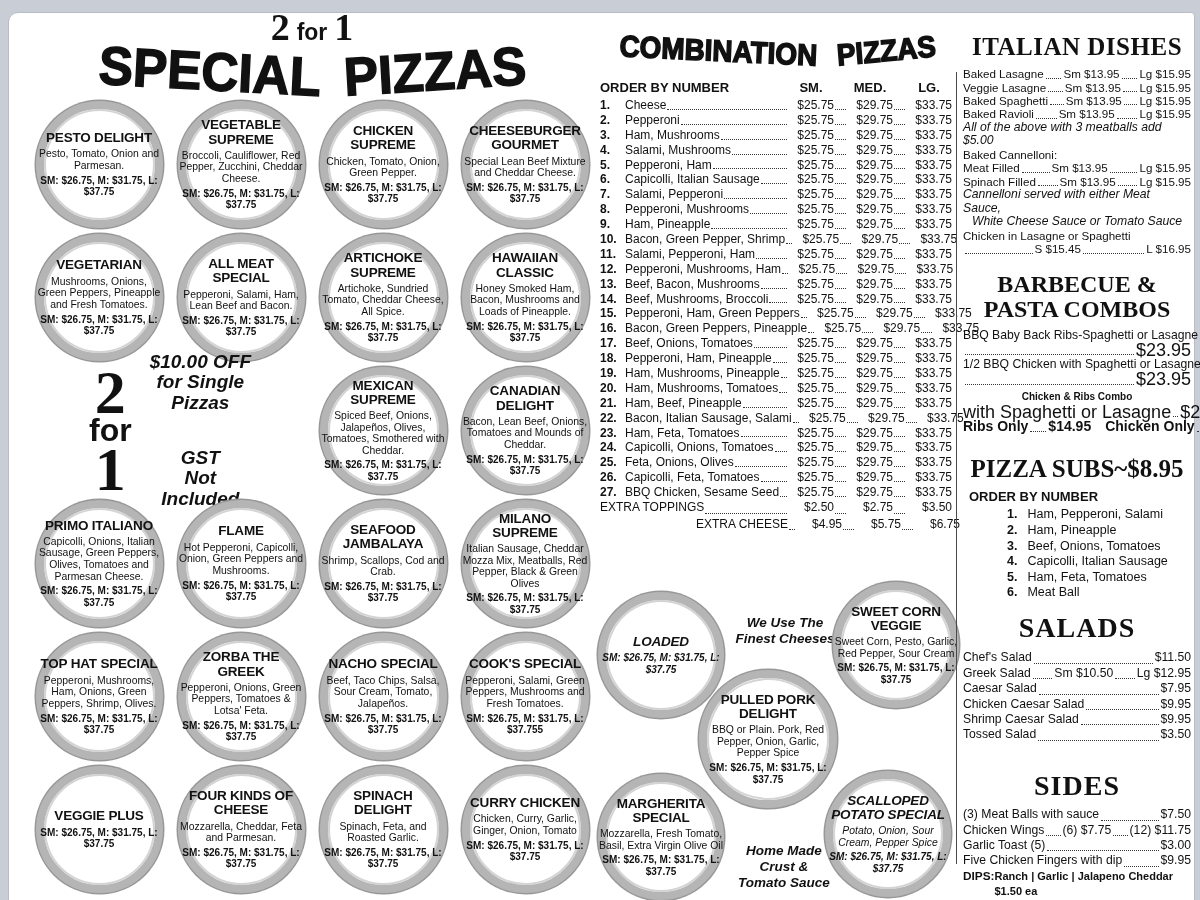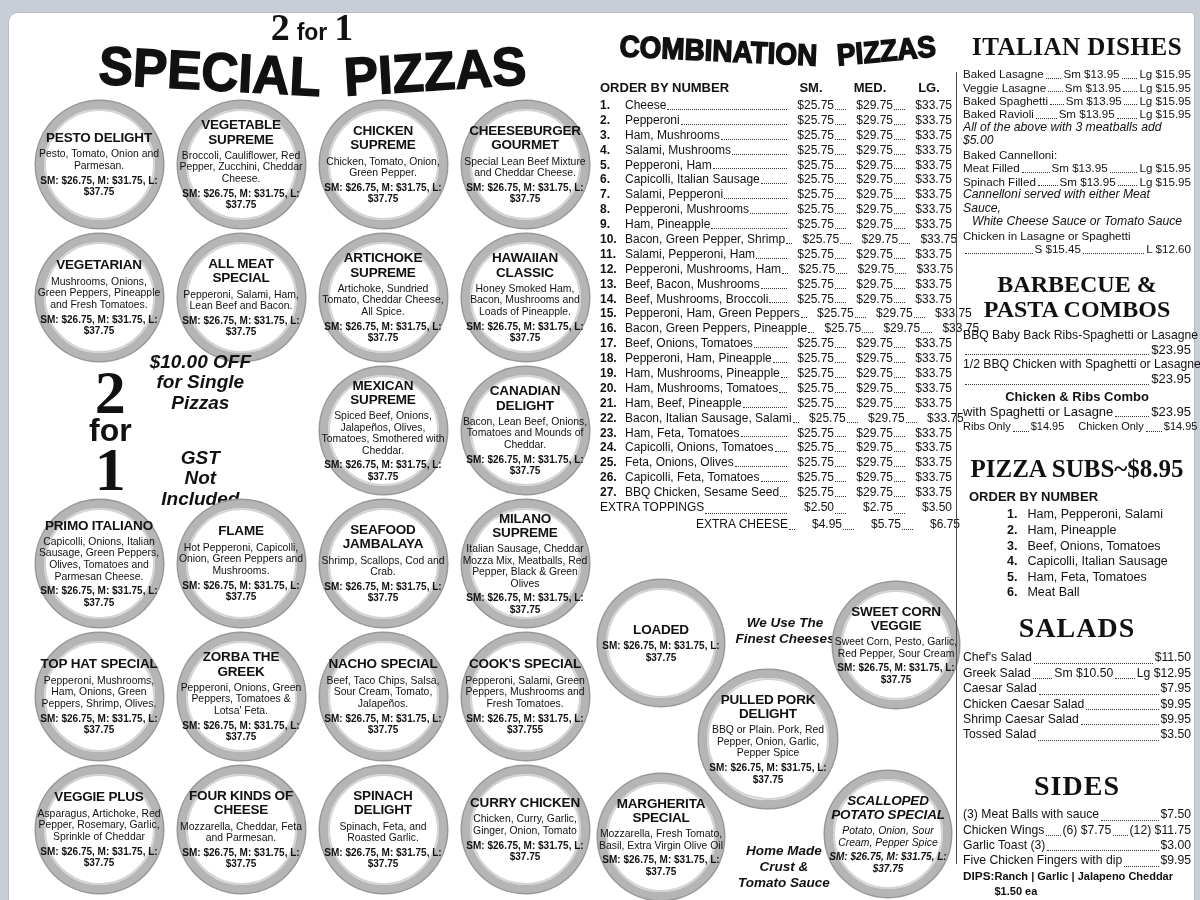--- a/index.html
+++ b/index.html
@@ -64,21 +64,21 @@
   .cnum { width:25px; font-weight:bold; flex:none; }
   .cname { white-space:nowrap; }
   .lead { flex:1; min-width:6px; border-bottom:1.3px dotted #333; align-self:flex-end; margin:0 1px 3px; }
   .sep { width:11px; border-bottom:1.3px dotted #333; align-self:flex-end; margin:0 1px 3px; flex:none; }
   .pr { width:46px; text-align:right; flex:none; white-space:nowrap; }
   .extra-row { height:16.5px; }
   .extra-cheese { padding-left:96px; }
 
   .combo-circles { position:absolute; left:596px; top:572px; width:358px; height:328px; }
   .cc { position:absolute; margin:0; }
-  .cc-loaded     { left:2px;   top:8px;  width:126px; height:126px; }
+  .cc-loaded     { left:2px;   top:20px;  width:126px; height:126px;font-style:italic; }
   .cc-sweet      { left:237px; top:10px;  width:126px; height:126px; }
   .cc-pulled     { left:103px; top:98px;  width:138px; height:138px; }
   .cc-margherita { left:2px;   top:202px; width:126px; height:126px; }
   .cc-scalloped  { left:229px; top:199px; width:126px; height:126px;font-style:italic; }
   .mnote { position:absolute; font-style:italic; font-weight:bold; font-size:13.5px; line-height:1.2; text-align:center; white-space:pre-line;margin-top:19px; }
   .note-cheese { left:136px; top:24px; width:106px; }
   .note-crust  { left:134px; top:252px; width:108px; }
 
   
   .rightcol { position:absolute; left:963px; top:34px; width:228px; }
@@ -91,23 +91,23 @@
   .rlead { flex:1; min-width:5px; border-bottom:1.2px dotted #333; align-self:flex-end; margin:0 2px 2px; }
   .rlead-long { flex:1.1; }
   .rpr { white-space:nowrap; }
   .rnote { font-style:italic; font-size:12.2px; line-height:13.6px; }
   .rnote-center { text-align:center; }
   .rplain { font-size:11.6px; line-height:13.4px; }
 
   .rt-bbq { font-size:24px; margin-top:16px; }
   .bbq-items { margin-top:6px; }
   .bbq-label { font-size:12.2px; line-height:14.6px; white-space:nowrap; }
-  .bbq-dotline { display:flex; align-items:baseline; font-size:13px; line-height:14.6px;justify-content:space-between; }
-  .bbq-combo-title { text-align:center; font-weight:bold; font-size:13px; line-height:16px; margin-top:2px; }
-  .bbq-pair { display:flex; align-items:center; font-size:11px; line-height:15px; }
+  .bbq-dotline { display:flex; align-items:baseline; font-size:18px; line-height:14.6px;justify-content:space-between; }
+  .bbq-combo-title { text-align:center; font-weight:bold; font-size:10px; line-height:16px; margin-top:2px; }
+  .bbq-pair { display:flex; align-items:center; font-size:14px; line-height:15px;font-weight:bold; }
   .smlead { width:16px; border-bottom:1.2px dotted #333; align-self:flex-end; margin:0 2px 2px; flex:none; }
   .pairgap { width:14px; flex:none; }
 
   .rt-subs { font-size:25px; margin-top:22px; }
   .subs-obn { font-weight:bold; font-size:13px; margin:7px 0 3px 6px; }
   .sub-row { display:flex; gap:10px; padding-left:44px; font-size:12.5px; line-height:15.6px; }
   .sub-num { font-weight:bold; }
 
   .rt-salads { font-size:28px; letter-spacing:1px; margin-top:12px; }
   .salad-rows { margin-top:8px; }
@@ -229,21 +229,20 @@
     </div><div class="pcircle">
       <div class="pz-name">NACHO SPECIAL</div>
       <div class="pz-desc">Beef, Taco Chips, Salsa, Sour Cream, Tomato, Jalapeños.</div>
       <div class="pz-price">SM: $26.75, M: $31.75, L: $37.75</div>
     </div><div class="pcircle">
       <div class="pz-name">COOK'S SPECIAL</div>
       <div class="pz-desc">Pepperoni, Salami, Green Peppers, Mushrooms and Fresh Tomatoes.</div>
       <div class="pz-price">SM: $26.75, M: $31.75, L: $37.755</div>
     </div><div class="pcircle">
       <div class="pz-name">VEGGIE PLUS</div>
-      <div class="pz-desc">Asparagus, Artichoke, Red Pepper, Rosemary, Garlic, Sprinkle of Cheddar</div>
       <div class="pz-price">SM: $26.75, M: $31.75, L: $37.75</div>
     </div><div class="pcircle">
       <div class="pz-name">FOUR KINDS OF CHEESE</div>
       <div class="pz-desc">Mozzarella, Cheddar, Feta and Parmesan.</div>
       <div class="pz-price">SM: $26.75, M: $31.75, L: $37.75</div>
     </div><div class="pcircle">
       <div class="pz-name">SPINACH DELIGHT</div>
       <div class="pz-desc">Spinach, Feta, and Roasted Garlic.</div>
       <div class="pz-price">SM: $26.75, M: $31.75, L: $37.75</div>
     </div><div class="pcircle">
@@ -614,21 +613,21 @@
         <span class="rlead"></span>
         <span class="rpr">Lg $15.95</span>
     </div>
     <div class="rnote">Cannelloni served with either Meat Sauce,</div>
     <div class="rnote rnote-center">White Cheese Sauce or Tomato Sauce</div>
     <div class="rplain">Chicken in Lasagne or Spaghetti</div>
     <div class="rline">
       <span class="rlead rlead-long"></span>
         <span class="rpr">S $15.45</span>
         <span class="rlead"></span>
-        <span class="rpr">L $12.60</span>
+        <span class="rpr">L $16.95</span>
     </div>
   </div>
 
   <div class="rtitle rt-bbq">
     <div>BARBECUE &amp;</div>
     <div>PASTA COMBOS</div>
   </div>
   <div class="bbq-items">
     <div class="bbq-label">BBQ Baby Back Ribs-Spaghetti or Lasagne</div>
     <div class="bbq-dotline">
@@ -725,21 +724,21 @@
         <span class="rpr">$7.50</span>
     </div>
     <div class="srow">
       <span class="rlabel">Chicken Wings</span>
         <span class="rlead"></span>
         <span class="rpr">(6) $7.75</span>
         <span class="rlead"></span>
         <span class="rpr">(12) $11.75</span>
     </div>
     <div class="srow">
-      <span class="rlabel">Garlic Toast (3)</span>
+      <span class="rlabel">Garlic Toast (5)</span>
         <span class="rlead"></span>
         <span class="rpr">$3.00</span>
     </div>
     <div class="srow">
       <span class="rlabel">Five Chicken Fingers with dip</span>
         <span class="rlead"></span>
         <span class="rpr">$9.95</span>
     </div>
     <div class="dips-row">
       <span class="dips-label">DIPS:</span>

